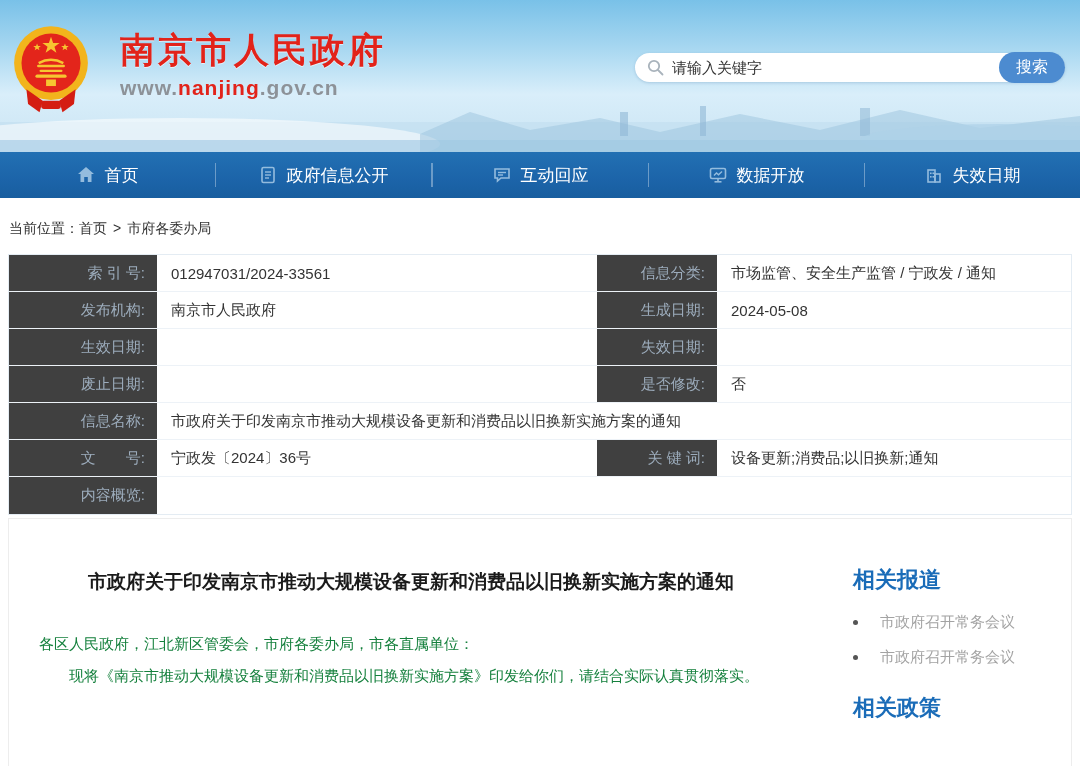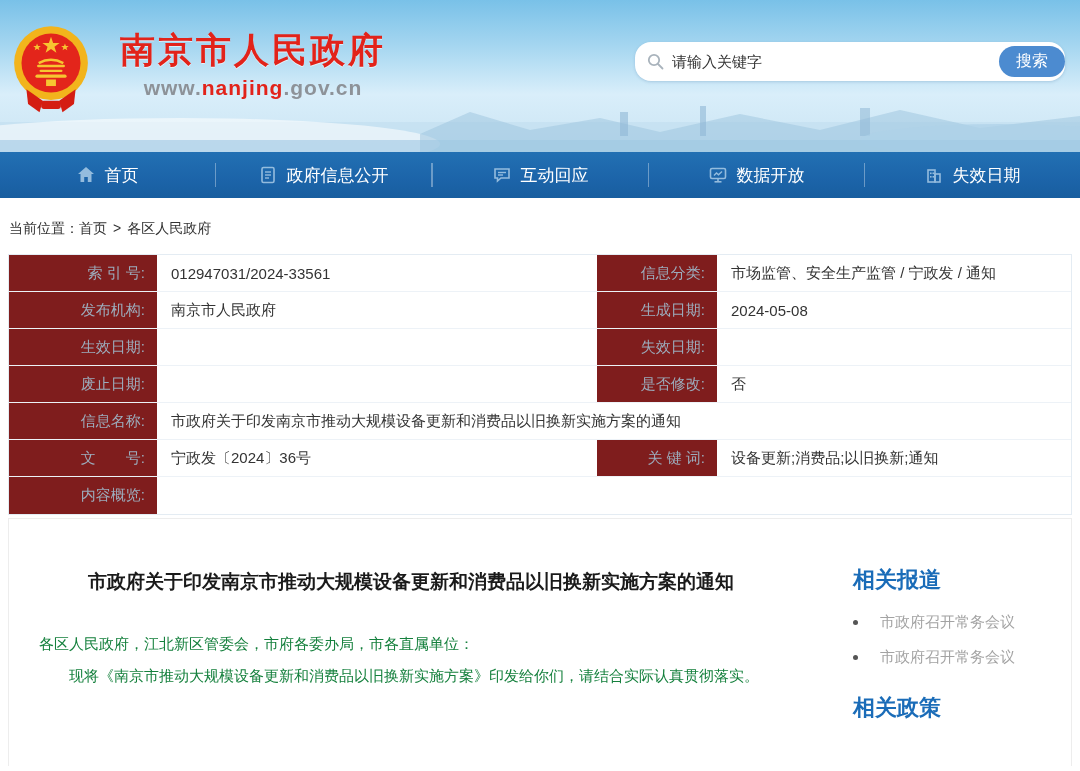--- a/index.html
+++ b/index.html
@@ -8,23 +8,23 @@
 
   
   .header { position:relative; height:152px;
     background:linear-gradient(180deg,#79c1e8 0%,#a5d6f0 30%,#d9eefa 62%,#c9e4f3 100%);
     overflow:hidden; }
   .skyline { position:absolute; left:0; bottom:0; width:100%; height:70px; }
   .emblem { position:absolute; left:10px; top:22px; width:82px; height:92px; }
   .site-block { position:absolute; left:120px; top:30px; }
   .site-title { color:#e2231a; font-size:35px; font-weight:bold; letter-spacing:3px; line-height:40px;
     text-shadow:0 1px 0 rgba(255,255,255,.6); }
-  .site-url { margin-top:6px; font-size:21px; font-weight:bold; color:#8d9298; letter-spacing:1px;text-align:center; }
+  .site-url { margin-top:6px; font-size:21px; font-weight:bold; color:#8d9298; letter-spacing:1px; }
   .site-url .red { color:#e2231a; }
-  .search-bar { position:absolute; right:15px; top:42px; width:430px; height:39px;
+  .search-bar { position:absolute; right:15px; top:53px; width:430px; height:29px;
     background:#fff; border-radius:16px; display:flex; align-items:center;
     box-shadow:0 1px 3px rgba(60,110,160,.25); }
   .search-bar svg { margin-left:12px; flex:0 0 auto; }
   .search-input { flex:1; border:none; outline:none; background:transparent;
     font-size:15px; color:#333; padding:0 8px; font-family:inherit; }
   .search-input::placeholder { color:#333; opacity:1; }
   .search-btn { width:66px; height:31px; border:none; border-radius:16px; background:#4c8bd0;
     color:#ffffff; font-size:16px; cursor:pointer; font-family:inherit; }
 
   
@@ -38,21 +38,21 @@
   
   .breadcrumb { padding:22px 0 16px 9px; font-size:14px; color:#333; background:#fff; }
   .breadcrumb a { color:#333; text-decoration:none; cursor:pointer; }
   .crumb-sep { margin:0 6px; }
 
   
   .info-table { margin:0 8px; border:1px solid #e4ecf3; display:grid;
     grid-template-columns:148px 440px 120px 1fr; }
   .cell { min-height:37px; display:flex; align-items:center; border-bottom:1px solid #edf2f7;
     font-size:15px; }
-  .cell.lbl { background:#7f1d1d; color:#9cacbc; justify-content:flex-end;
+  .cell.lbl { background:#404040; color:#9cacbc; justify-content:flex-end;
     padding-right:12px; white-space:pre; }
   .cell.val { color:#333; padding-left:14px; background:#fff; }
   .cell.span3 { grid-column:2 / 5; }
   .row-last { border-bottom:none; }
 
   
   .article-wrap { margin:3px 8px 0; border:1px solid #ededed; border-bottom:none;
     display:flex; min-height:248px; background:#fff; }
   .article-main { flex:1; padding:44px 26px 30px 30px; }
   .article-title { font-size:19px; font-weight:bold; color:#1a1a1a; text-align:center;
@@ -157,21 +157,21 @@
         <rect x="5" y="6.5" width="1.6" height="1.6" fill="#bcd9ef"></rect>
         <rect x="7.5" y="6.5" width="1.6" height="1.6" fill="#bcd9ef"></rect>
         <rect x="5" y="10" width="1.6" height="1.6" fill="#bcd9ef"></rect>
         <rect x="7.5" y="10" width="1.6" height="1.6" fill="#bcd9ef"></rect>
       </svg>
     <span>失效日期</span>
   </div>
 </div>
 
 <div class="breadcrumb">
-  <span>当前位置：</span><a>首页</a><span class="crumb-sep">&gt;</span><a>各区人民政府</a>
+  <span>当前位置：</span><a>首页</a><span class="crumb-sep">&gt;</span><a>市府各委办局</a>
 </div>
 
 <div class="info-table">
   <div class="cell lbl">索 引 号:</div>
   <div class="cell val">012947031/2024-33561</div>
   <div class="cell lbl">信息分类:</div>
   <div class="cell val">市场监管、安全生产监管 / 宁政发 / 通知</div>
 
   <div class="cell lbl">发布机构:</div>
   <div class="cell val">南京市人民政府</div>

